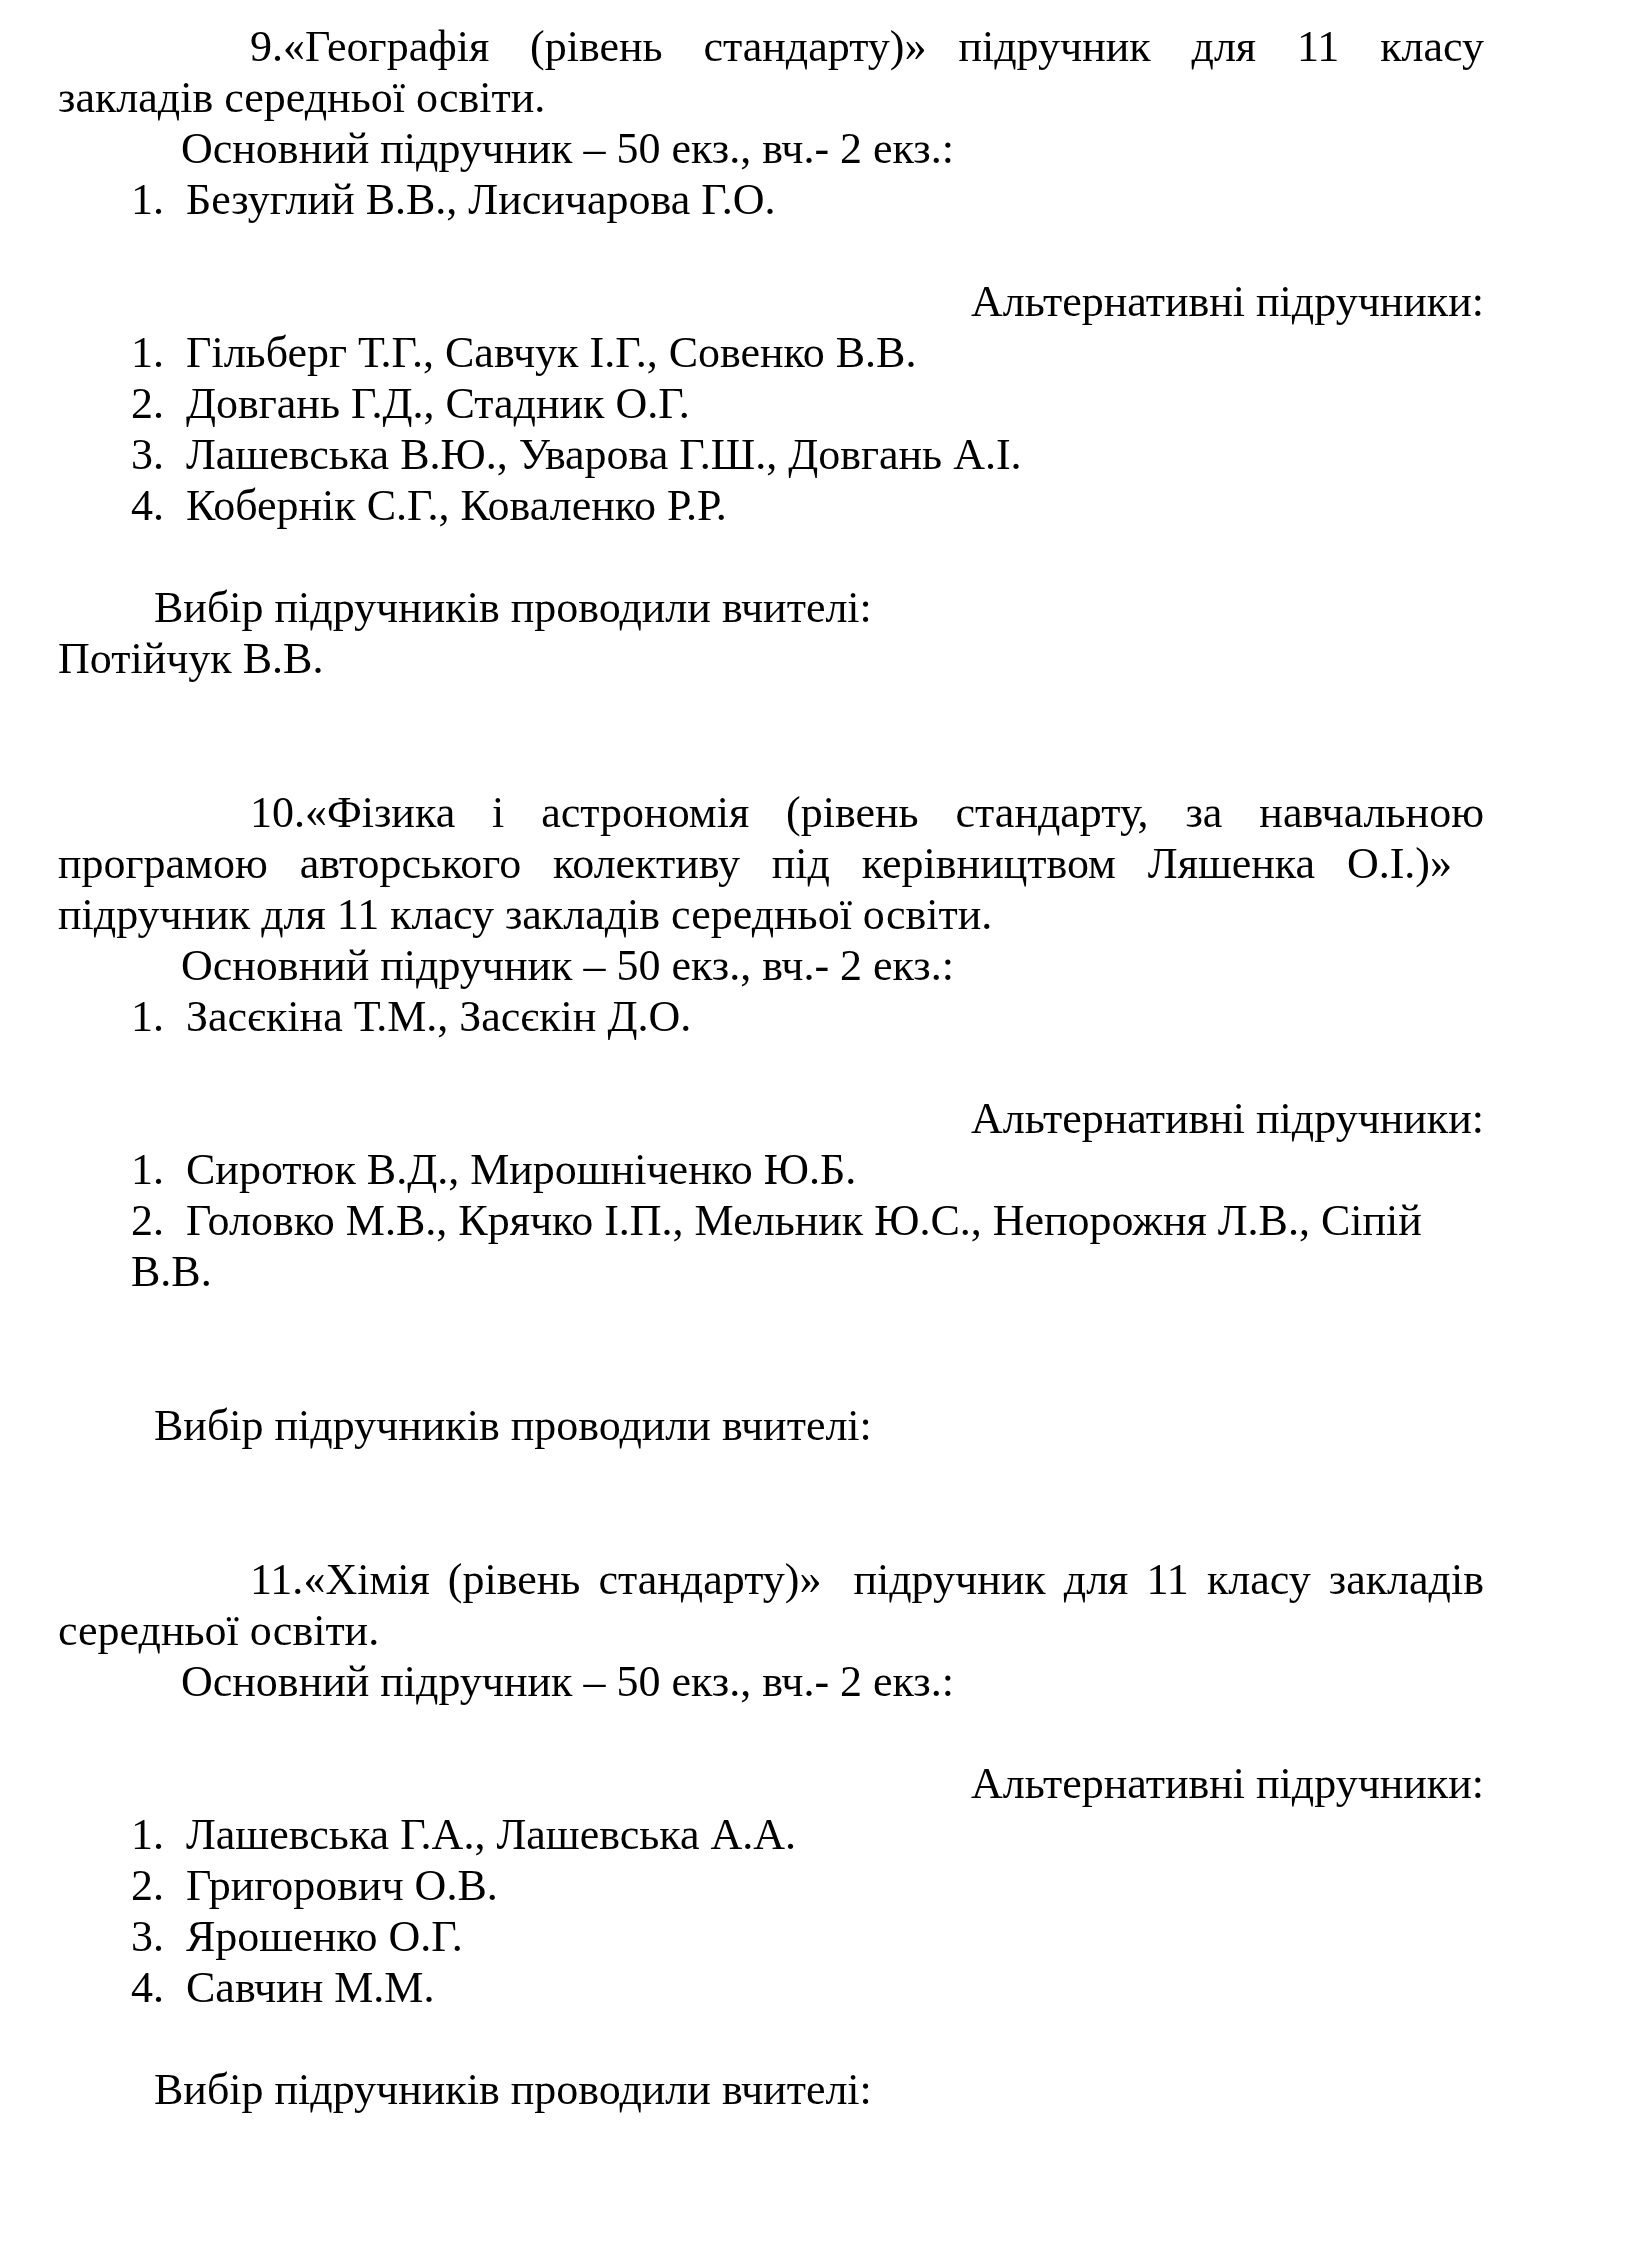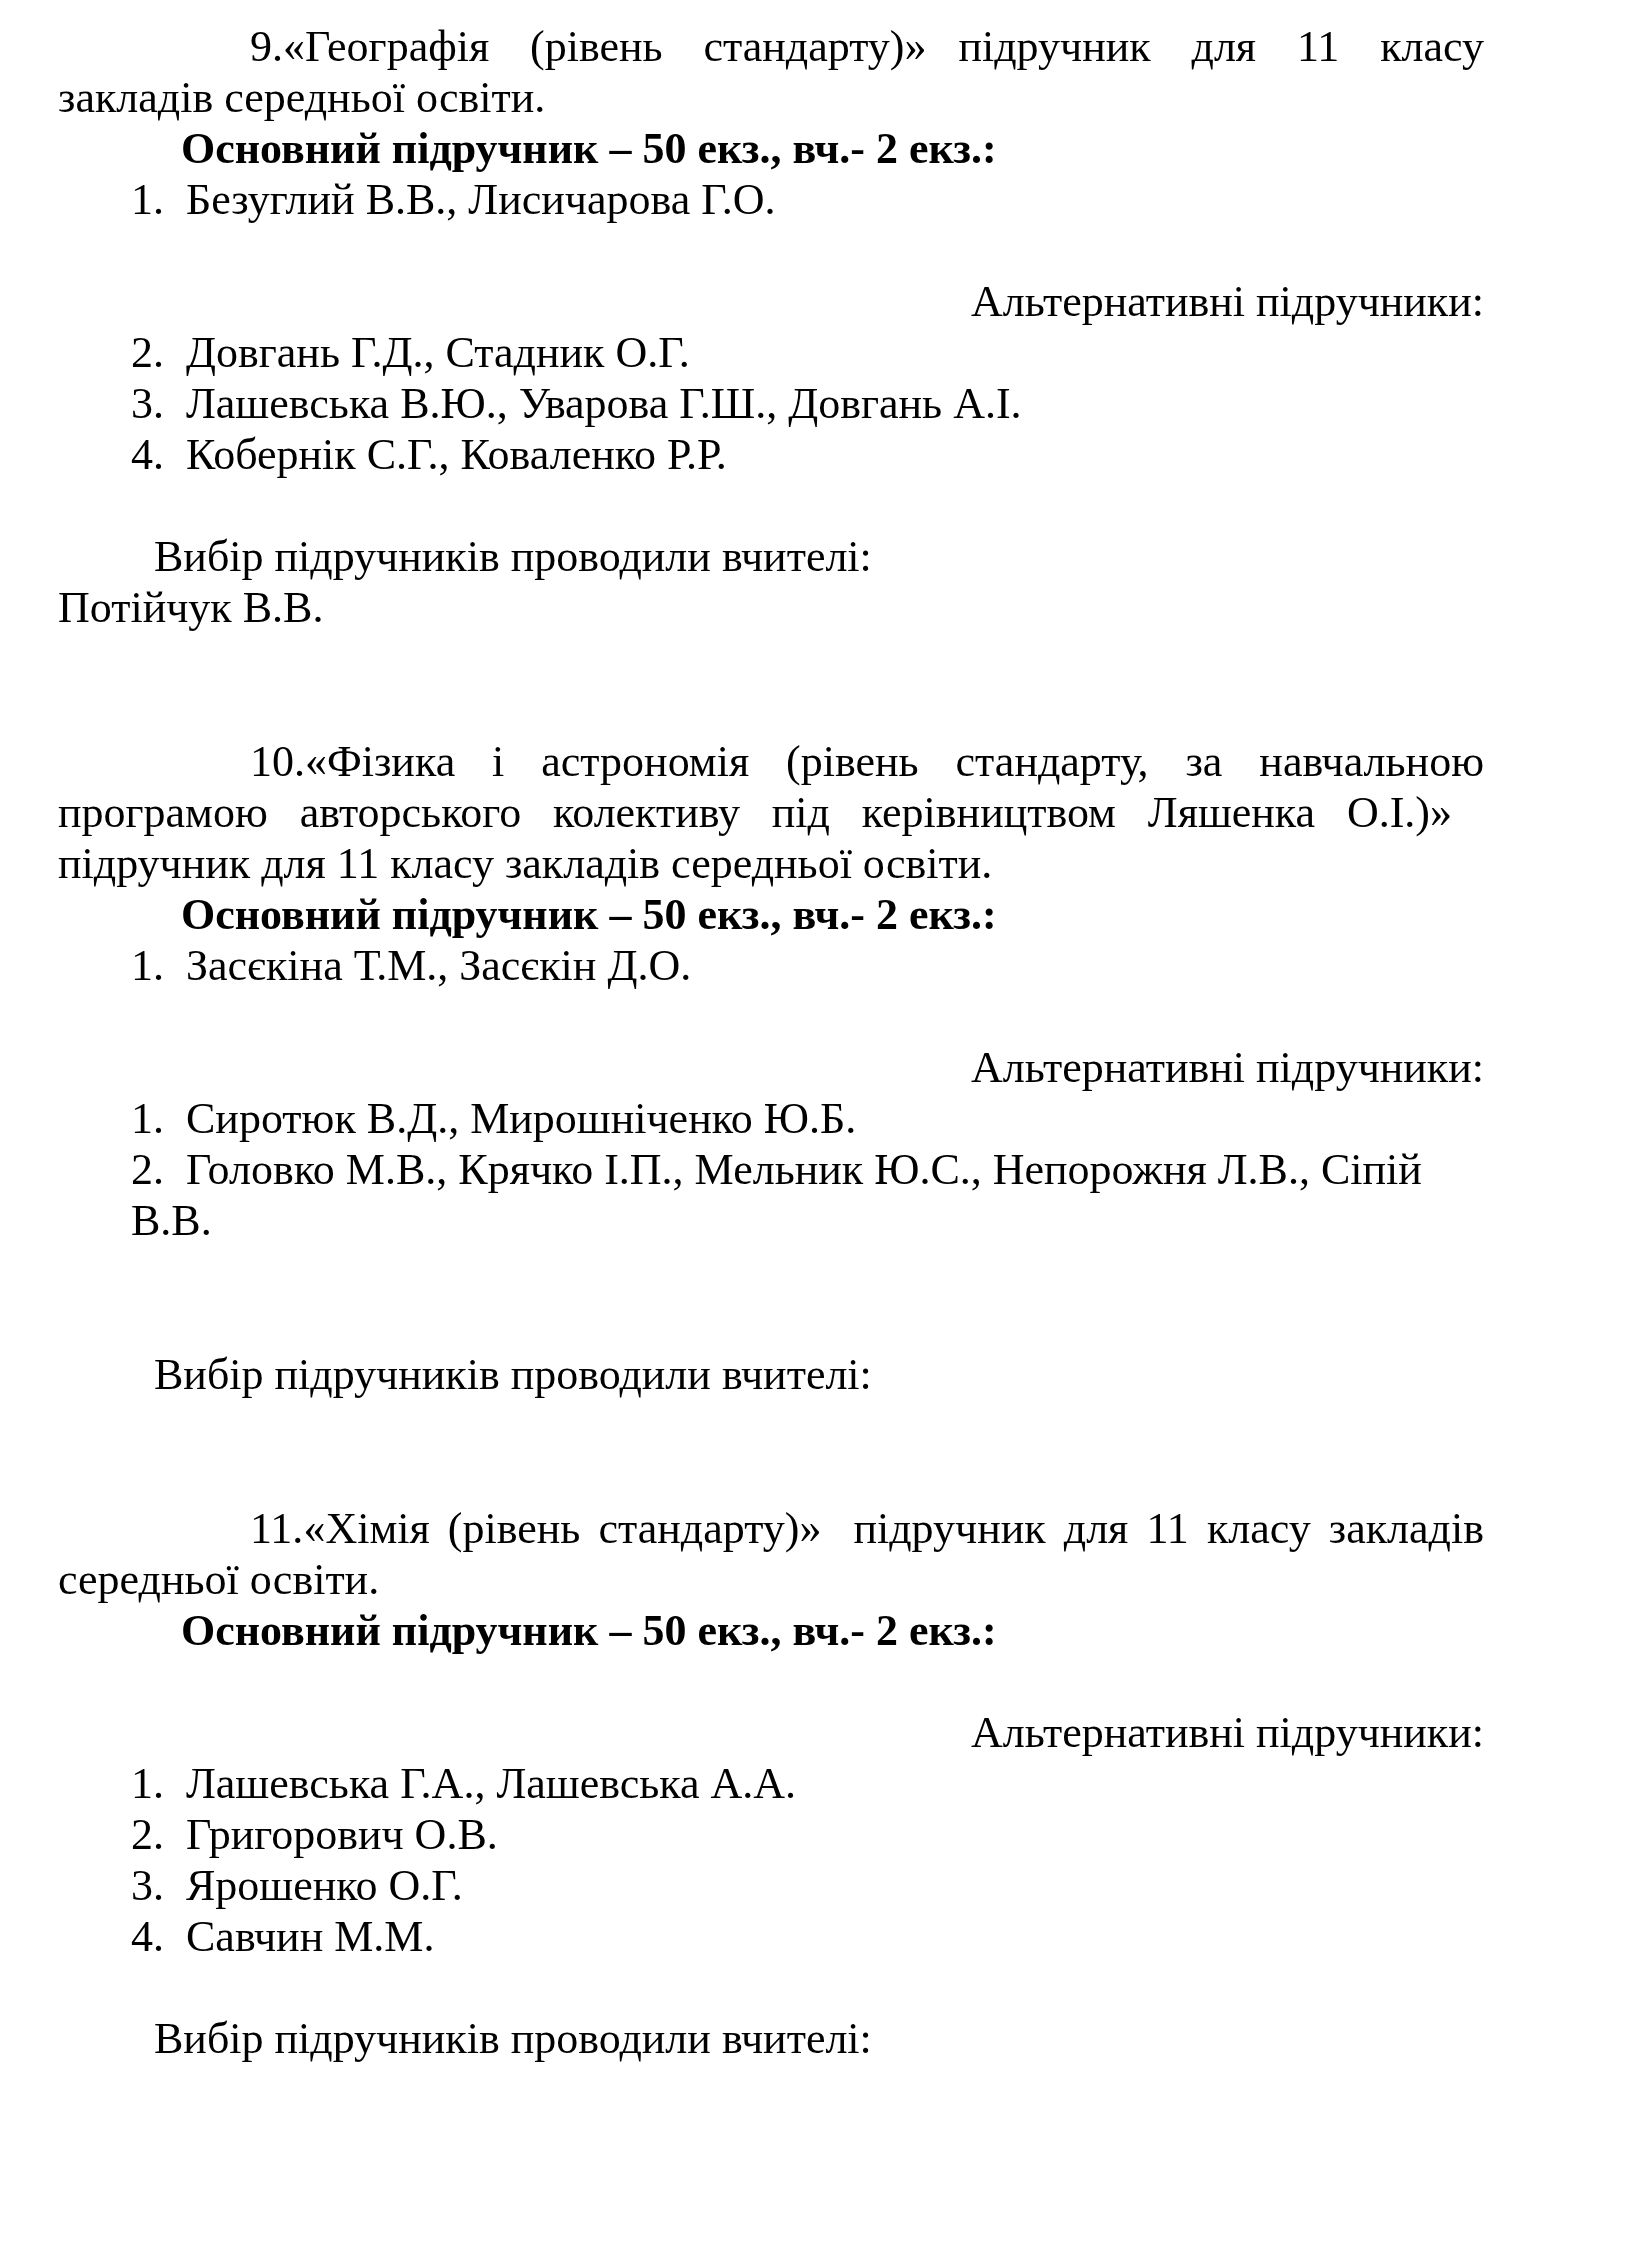--- a/index.html
+++ b/index.html
@@ -28,21 +28,21 @@
     text-align-last: left;
     text-indent: 96px;
   }
   .head .num {
     display: inline-block;
     min-width: 129px; 
   }
   .head .titlegap { display: inline-block; width: 32px; }
 
   
-  .main-label { text-indent: 123px; font-weight: bold; }
+  .main-label { text-indent: 123px; }
 
   
   .li { padding-left: 73px; }
   .li .n { display: inline-block; width: 55px; }
 
   
   .alt-label { text-indent: 82px; text-align: right; }
 
   
   .choice { text-indent: 96px; }
@@ -58,20 +58,21 @@
 <body>
 
 <div class="page">
 
   <section>
     <p class="head"><span class="num">9.</span><span>«Географія (рівень стандарту)»</span><span class="titlegap"></span><span>підручник для 11 класу закладів середньої освіти.</span></p>
     <p class="main-label">Основний підручник – 50 екз., вч.- 2 екз.:</p>
     <div class="li"><span class="n">1.</span><span>Безуглий В.В., Лисичарова Г.О.</span></div>
     <div class="g1"></div>
     <p class="alt-label">Альтернативні підручники:</p>
+    <div class="li"><span class="n">1.</span><span>Гільберг Т.Г., Савчук І.Г., Совенко В.В.</span></div>
     <div class="li"><span class="n">2.</span><span>Довгань Г.Д., Стадник О.Г.</span></div>
     <div class="li"><span class="n">3.</span><span>Лашевська В.Ю., Уварова Г.Ш., Довгань А.І.</span></div>
     <div class="li"><span class="n">4.</span><span>Кобернік С.Г., Коваленко Р.Р.</span></div>
     <div class="g1"></div>
     <p class="choice">Вибір підручників проводили вчителі:</p>
     <p class="teacher">Потійчук В.В.</p>
   </section>
 
   <div class="g2"></div>
 

